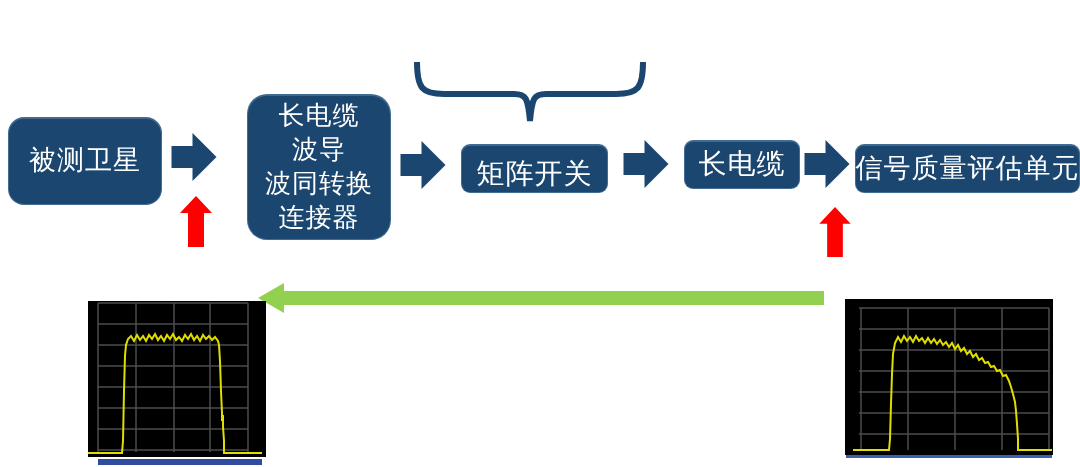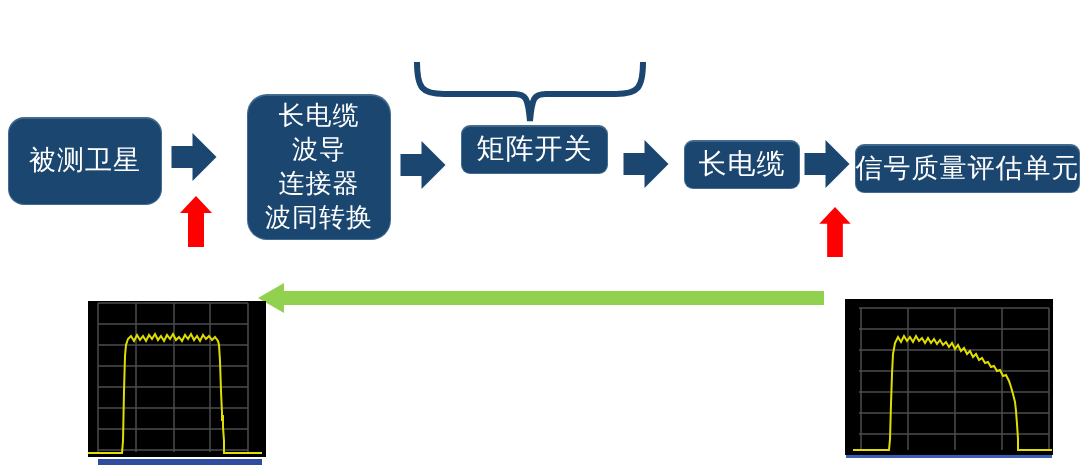--- a/index.html
+++ b/index.html
@@ -12,41 +12,41 @@
     display:flex;flex-direction:column;align-items:center;justify-content:center;
     text-align:center;
     border:1px solid rgba(140,180,215,0.35);
     box-shadow:inset 0 1px 0 rgba(255,255,255,0.18);
     line-height:1.3;
     letter-spacing:1px;
   }
   .node .ln{display:block;white-space:nowrap;}
   #box-dut{left:8px;top:117px;width:152px;height:86px;border-radius:16px;font-size:27px;}
   #box-chain{left:247px;top:94px;width:142px;height:144px;border-radius:20px;font-size:26px;}
-  #box-switch{left:461px;top:125px;width:145px;height:47px;border-radius:9px;font-size:28px;}
+  #box-switch{left:461px;top:144px;width:145px;height:47px;border-radius:9px;font-size:28px;justify-content:flex-end;}
   #box-cable{left:684px;top:140px;width:114px;height:47px;border-radius:9px;font-size:28px;}
   #box-eval{left:855px;top:144px;width:223px;height:47px;border-radius:9px;font-size:27px;}
   .abs{position:absolute;}
   svg{display:block;}
   .plot-bar{position:absolute;}
 </style>
 </head>
 <body>
 
 <div class="canvas">
 
   <div class="node" id="box-dut">
     <span class="ln">被测卫星</span>
   </div>
 
   <div class="node" id="box-chain">
     <span class="ln">长电缆</span>
     <span class="ln">波导</span>
+    <span class="ln">波同转换</span>
     <span class="ln">连接器</span>
-    <span class="ln">波同转换</span>
   </div>
 
   <div class="node" id="box-switch">
     <span class="ln">矩阵开关</span>
   </div>
 
   <div class="node" id="box-cable">
     <span class="ln">长电缆</span>
   </div>
 

